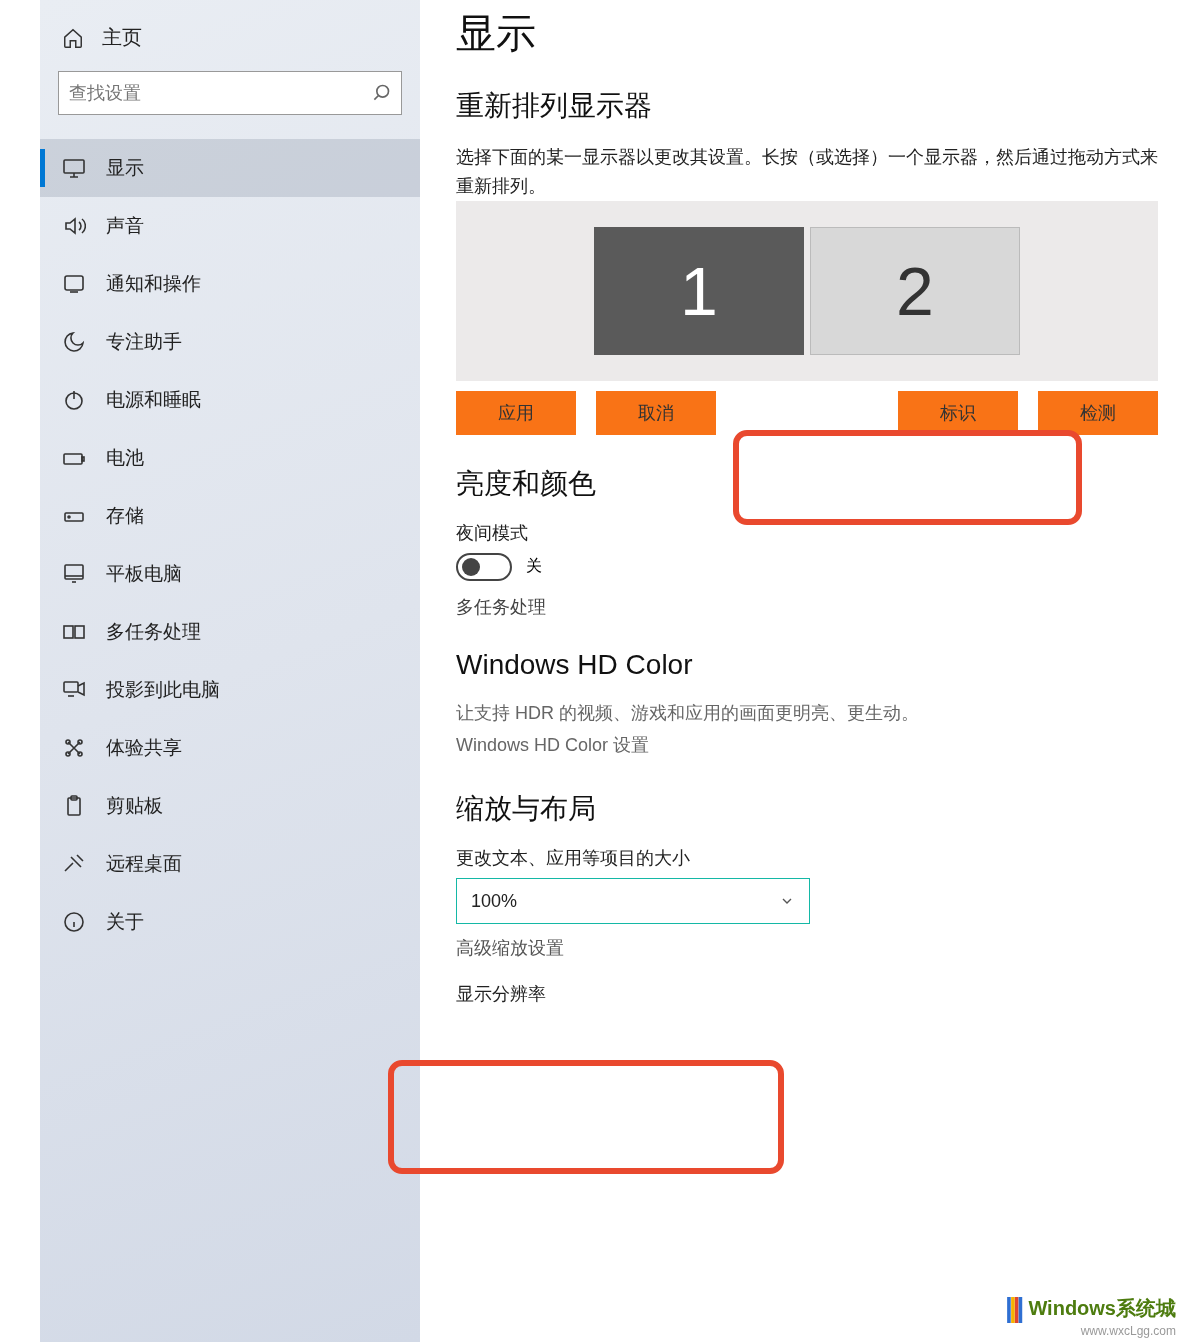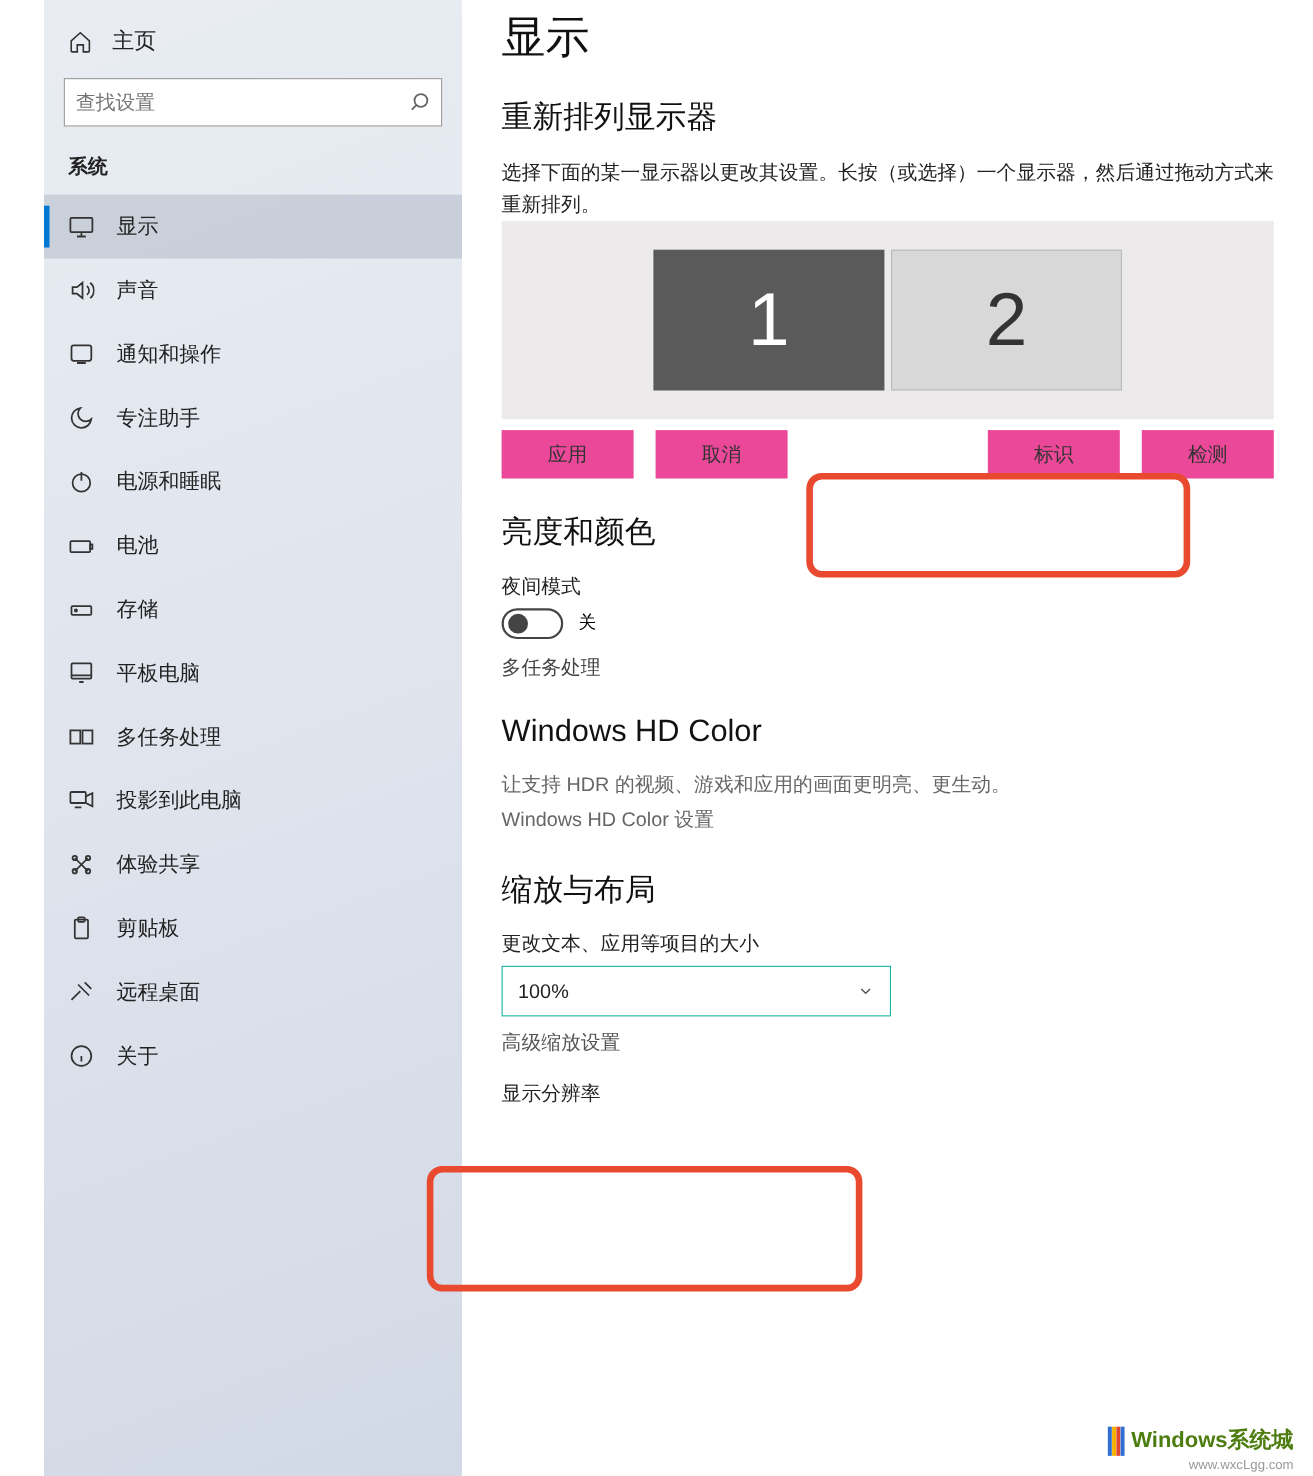--- a/index.html
+++ b/index.html
@@ -22,21 +22,21 @@
     .main { flex:1; padding:6px 36px 24px 36px; overflow:auto; }
     .h1 { font-size:40px; font-weight:400; color:#111; margin-bottom:26px; }
     .h2 { font-size:28px; font-weight:400; color:#111; margin:30px 0 18px 0; }
     .h2.first { margin-top:4px; }
     .desc { font-size:18px; color:#222; line-height:1.6; }
     .arrange { background:#eceaea; padding:26px 0 26px 0; display:flex; justify-content:center; gap:6px; }
     .mon { width:210px; height:128px; display:flex; align-items:center; justify-content:center; font-size:68px; font-weight:300; }
     .mon.primary { background:#5a5a5a; color:#fff; }
     .mon.secondary { background:#d8d8d8; color:#333; border:1px solid #bbb; }
     .btn-row { display:flex; gap:20px; margin-top:10px; position:relative; }
-    .btn { width:120px; height:44px; background:#ec4899; border:none; color:#333; font-size:18px; cursor:pointer; }
+    .btn { width:120px; height:44px; background:#f97316; border:none; color:#333; font-size:18px; cursor:pointer; }
     .btn-row .spacer { flex:1; }
     .hl1 { position:absolute; border:6px solid #e9492e; border-radius:14px; pointer-events:none; }
     .hl-a { left:733px; top:430px; width:349px; height:95px; }
     .subtitle { font-size:18px; color:#222; margin-bottom:8px; }
     .toggle-row { display:flex; align-items:center; gap:14px; margin:8px 0 14px 0; }
     .toggle { width:56px; height:28px; border:2px solid #444; border-radius:28px; position:relative; background:#fff; }
     .toggle .knob { width:18px; height:18px; border-radius:50%; background:#444; position:absolute; top:3px; left:4px; }
     .greytext { color:#666; font-size:18px; line-height:1.6; }
     .select { width:354px; height:46px; border:1px solid #14b8a6; display:flex; align-items:center; justify-content:space-between; padding:0 14px; font-size:18px; color:#222; margin-top:8px; }
     .select svg { width:16px; height:16px; stroke:#555; fill:none; stroke-width:2; }
@@ -58,21 +58,20 @@
         </svg>
       <span>主页</span>
     </div>
     <div class="search">
       <input placeholder="查找设置" style="">
       <svg viewBox="0 0 24 24">
           <circle cx="10" cy="10" r="7"></circle>
           <path d="M20 20l-5-5"></path>
         </svg>
     </div>
-    <div class="section-title">系统</div>
     <nav class="nav">
       <div class="nav-item active">
         <span class="ic">
             <svg viewBox="0 0 24 24">
               <rect x="2" y="4" width="20" height="13" rx="1"></rect>
               <path d="M8 21h8M12 17v4"></path>
             </svg>
           </span>
         <span>显示</span>
       </div>

